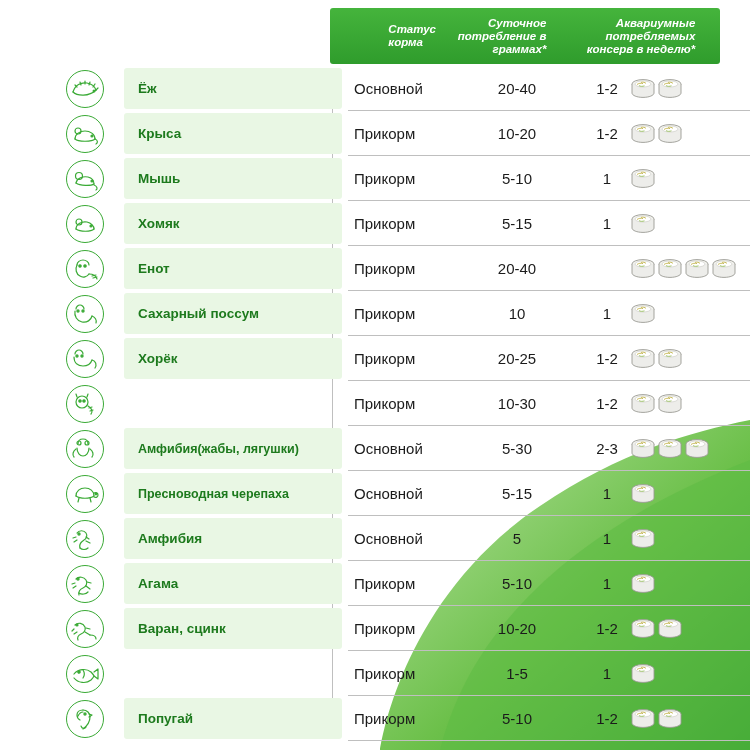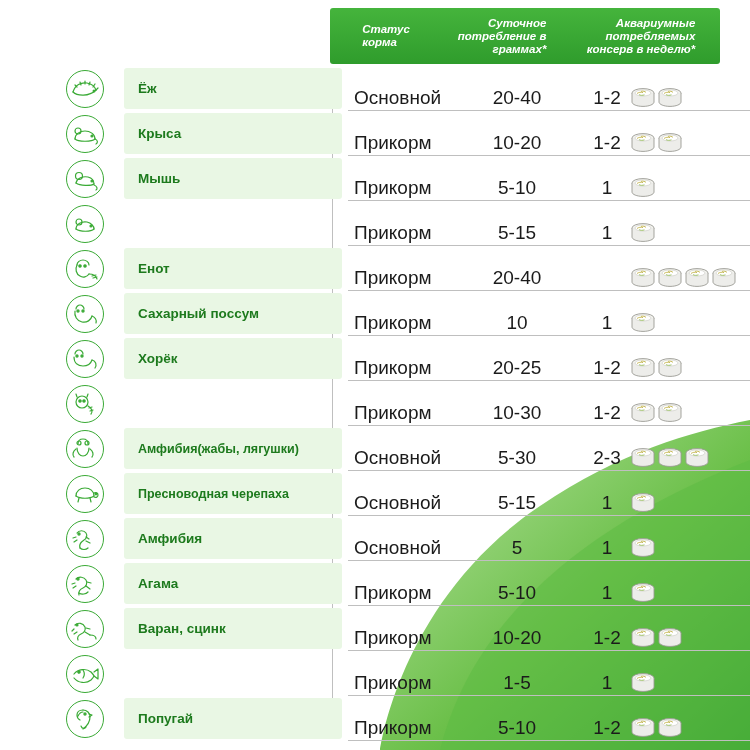--- a/index.html
+++ b/index.html
@@ -50,21 +50,21 @@
     display: flex;
     align-items: center;
     justify-content: center;
     color: #ffffff;
     font-size: 11.5px;
     font-weight: bold;
     line-height: 13px;
     text-align: right;
     font-style: italic;
   }
-  .hcol.c1 { left: 6px;   width: 100px; justify-content: center; text-align: left; }
+  .hcol.c1 { left: 6px;   width: 100px; justify-content: flex-end; text-align: left; }
   .hcol.c2 { left: 112px; width: 120px; }
   .hcol.c3 { left: 236px; width: 150px; }
 
   
   .rows {
     position: absolute;
     left: 4px;
     top: 68px;
     width: 750px;
     z-index: 2;
@@ -110,23 +110,23 @@
     font-weight: bold;
   }
   .name-cell.small { font-size: 12.5px; }
 
   
   .data-cell {
     position: absolute;
     top: 0;
     height: 41px;
     display: flex;
-    align-items: flex-end;
+    align-items: center;
     color: #1b1b1b;
-    font-size: 19px;
+    font-size: 15px;
     box-sizing: border-box;
   }
   .col-status {
     left: 336px;
     width: 104px;
     justify-content: flex-start;
     padding-left: 2px;
   }
   .col-amount {
     left: 442px;
@@ -327,20 +327,23 @@
       </div>
       <div class="row">
         <div class="icon-cell">
           <svg width="30" height="26" viewBox="0 0 30 26" xmlns="http://www.w3.org/2000/svg" fill="none" stroke="#3aaa35" stroke-width="1.2" stroke-linecap="round" stroke-linejoin="round">
             <circle cx="9" cy="11" r="3"></circle>
             <path d="M6 18c0-5 6-8 11-7 4 1 7 4 7 7"></path>
             <path d="M6 18c4 3 15 3 18 0"></path>
             <circle cx="21" cy="15" r="1" fill="#3aaa35"></circle>
           </svg>
         </div>
+        <div class="name-cell">
+          <span>Хомяк</span>
+        </div>
         <div class="data-cell col-status">
           <span>Прикорм</span>
         </div>
         <div class="data-cell col-amount">
           <span>5-15</span>
         </div>
         <div class="data-cell col-count">
           <span>1</span>
         </div>
         <div class="data-cell col-cans">

